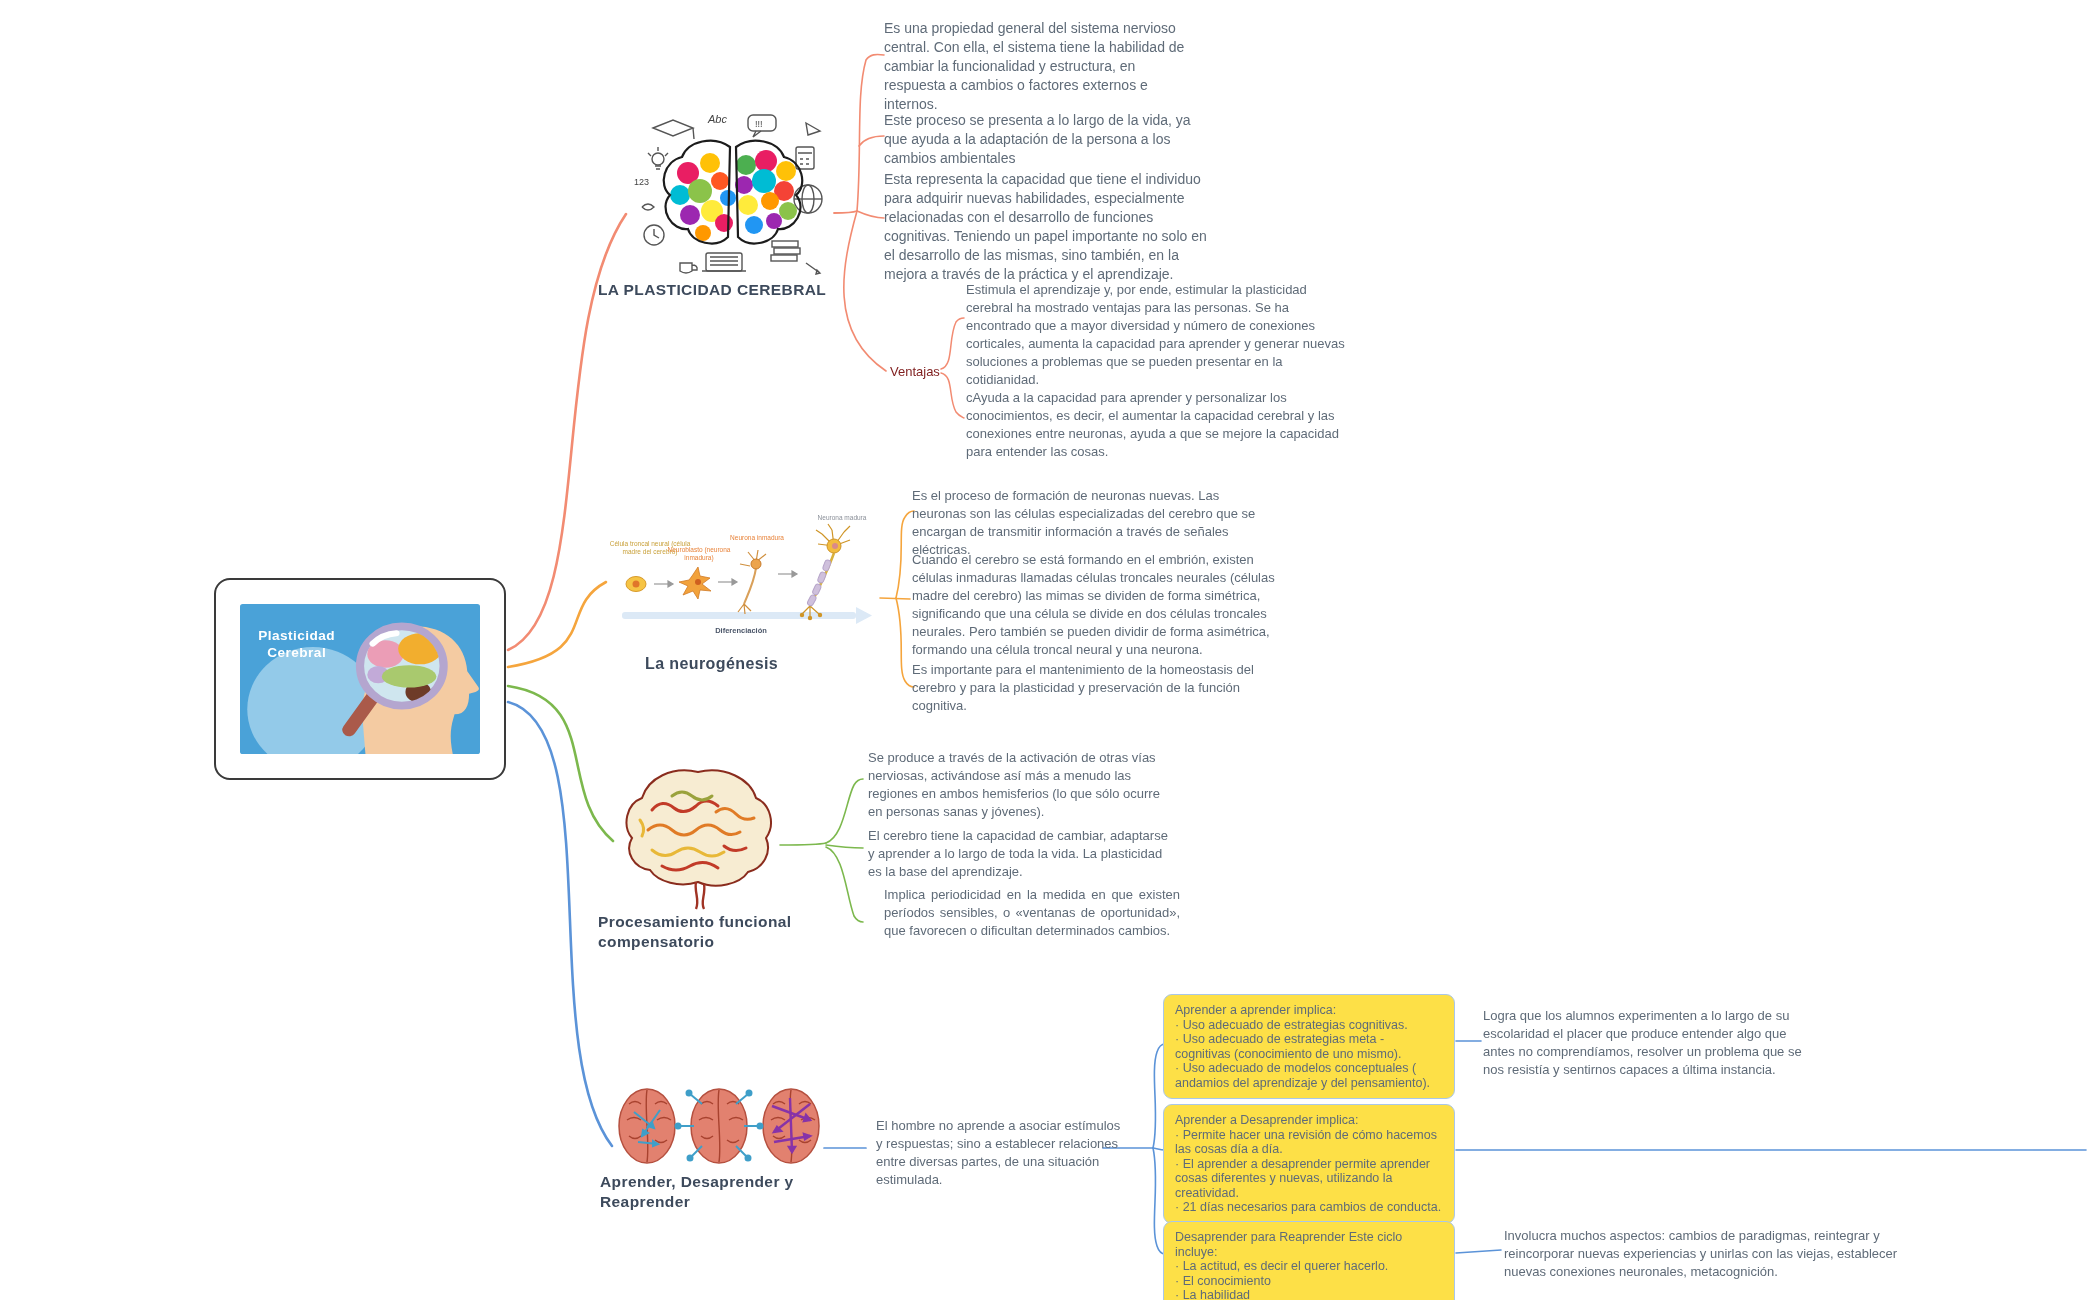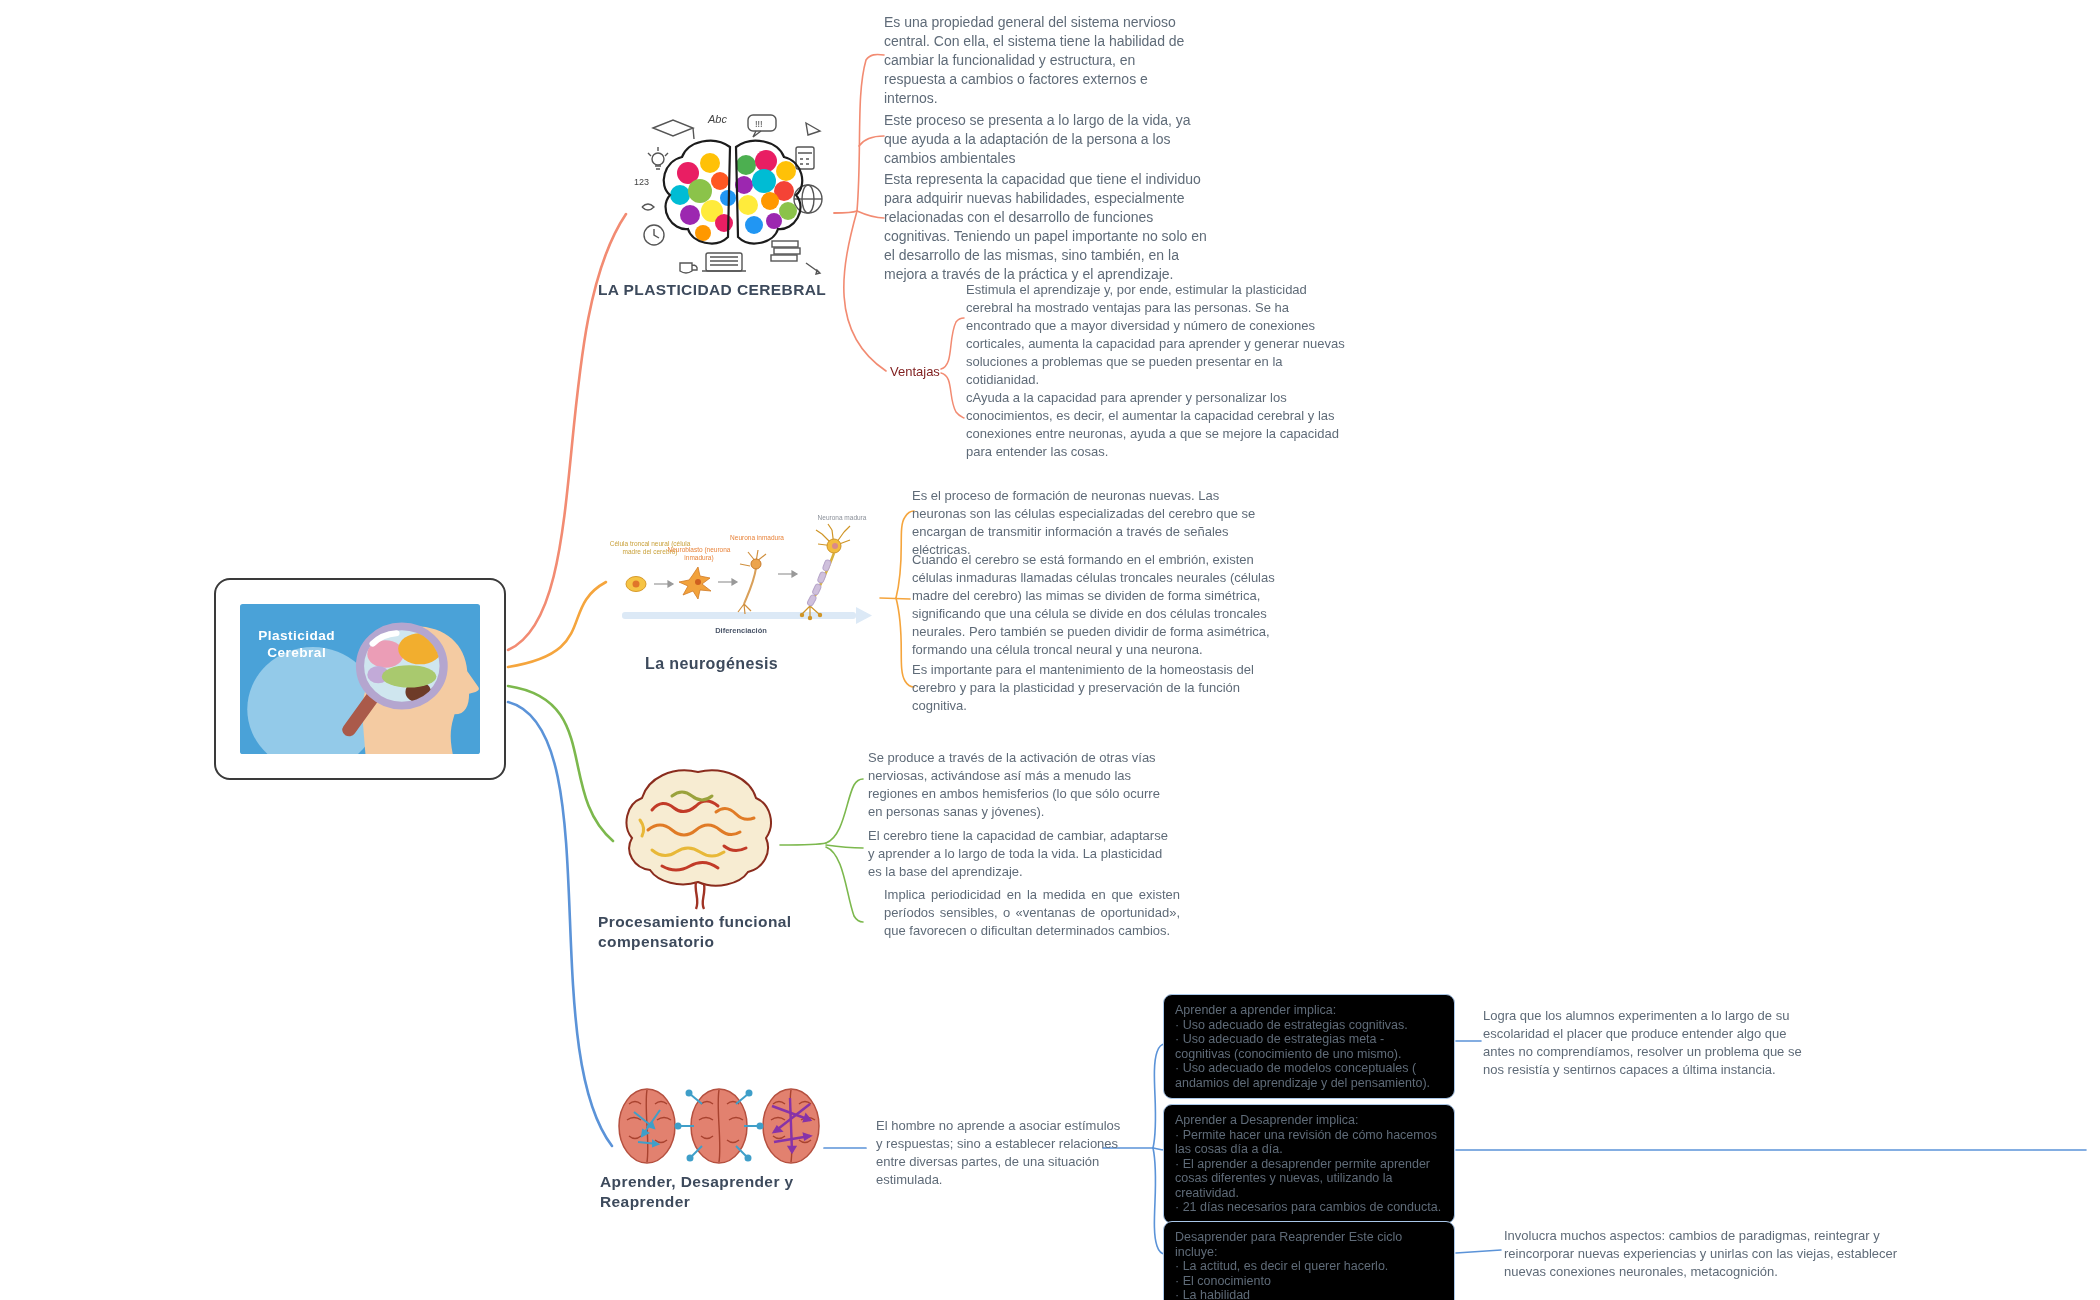--- a/index.html
+++ b/index.html
@@ -5,21 +5,21 @@
   html,body{margin:0;padding:0;background:#fff;}
   .canvas{position:relative;width:2100px;height:1300px;background:#ffffff;
           font-family:"Liberation Sans",sans-serif;overflow:hidden;}
   .wires{position:absolute;left:0;top:0;}
   .abs{position:absolute;}
   .note{font-size:13px;line-height:18px;color:#5f6b78;}
   .note-lg{font-size:14px;line-height:19px;color:#5f6b78;}
   .topic-title{font-weight:bold;color:#3d4a5c;text-align:left;letter-spacing:.4px;
                font-size:15.5px;line-height:20px;}
   .vlabel{font-size:13px;color:#7f1d1d;}
-  .box{border:1.5px solid #a9c7e9;border-radius:9px;background:#000000;padding:8px 11px;
+  .box{border:1.5px solid #a9c7e9;border-radius:9px;background:#fde047;padding:8px 11px;
        font-size:12.5px;line-height:14.5px;color:#5f6b78;white-space:pre-line;
        box-sizing:border-box;}
   .justify{text-align:justify;margin-left:16px;}
   .central{left:214px;top:578px;width:292px;height:202px;border:2px solid #3a3a3a;
            border-radius:16px;background:#fff;padding:24px;box-sizing:border-box;}
   .central svg{display:block;width:100%;height:100%;}
   .diagram-label{position:absolute;text-align:center;font-size:6.5px;line-height:8px;}
   .axis-label{position:absolute;text-align:center;font-size:7.5px;font-weight:bold;color:#4a5568;}
   .ct{font-family:"Liberation Sans",sans-serif;font-weight:bold;fill:#ffffff;font-size:15px;letter-spacing:.5px;}
 </style>
@@ -144,21 +144,21 @@
       <path d="M102,44 C86,32 60,38 54,54 C36,58 30,82 42,92 C30,106 44,128 60,126 C64,140 88,146 100,134 Z"></path>
       <path d="M108,44 C124,32 150,38 156,54 C174,58 180,82 168,92 C180,106 166,128 150,126 C146,140 122,146 110,134 Z"></path>
     </g>
     <text x="80" y="20" font-size="11" font-style="italic" fill="#444">Abc</text>
     <text x="127" y="24" font-size="9" fill="#444">!!!</text>
     <text x="6" y="82" font-size="9" fill="#444">123</text>
   </svg>
 
   <div class="abs topic-title" style="left:598px;top:280px;width:236px">LA PLASTICIDAD CEREBRAL</div>
 
-  <div class="abs note-lg" style="left:884px;top:13px;width:312px">Es una propiedad general del sistema nervioso central. Con ella, el sistema tiene la habilidad de cambiar la funcionalidad y estructura, en respuesta a cambios o factores externos e internos.</div>
+  <div class="abs note-lg" style="left:884px;top:19px;width:312px">Es una propiedad general del sistema nervioso central. Con ella, el sistema tiene la habilidad de cambiar la funcionalidad y estructura, en respuesta a cambios o factores externos e internos.</div>
   <div class="abs note-lg" style="left:884px;top:111px;width:312px">Este proceso se presenta a lo largo de la vida, ya que ayuda a la adaptación de la persona a los cambios ambientales</div>
   <div class="abs note-lg" style="left:884px;top:170px;width:324px">Esta representa la capacidad que tiene el individuo para adquirir nuevas habilidades, especialmente relacionadas con el desarrollo de funciones cognitivas. Teniendo un papel importante no solo en el desarrollo de las mismas, sino también, en la mejora a través de la práctica y el aprendizaje.</div>
 
   <div class="abs vlabel" style="left:890px;top:364px">Ventajas</div>
   <div class="abs note" style="left:966px;top:281px;width:388px">Estimula el aprendizaje y, por ende, estimular la plasticidad cerebral ha mostrado ventajas para las personas. Se ha encontrado que a mayor diversidad y número de conexiones corticales, aumenta la capacidad para aprender y generar nuevas soluciones a problemas que se pueden presentar en la cotidianidad.</div>
   <div class="abs note" style="left:966px;top:389px;width:388px">cAyuda a la capacidad para aprender y personalizar los conocimientos, es decir, el aumentar la capacidad cerebral y las conexiones entre neuronas, ayuda a que se mejore la capacidad para entender las cosas.</div>
 
   <div class="abs" style="left:606px;top:498px;width:302px;height:146px">
     <svg width="302" height="146" viewBox="0 0 302 146">
       <rect x="16" y="114" width="234" height="7" rx="3" fill="#dce9f6"></rect>

